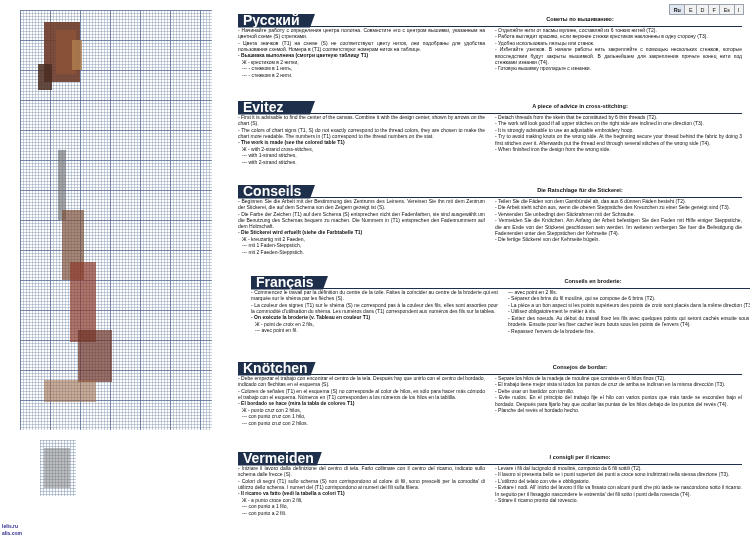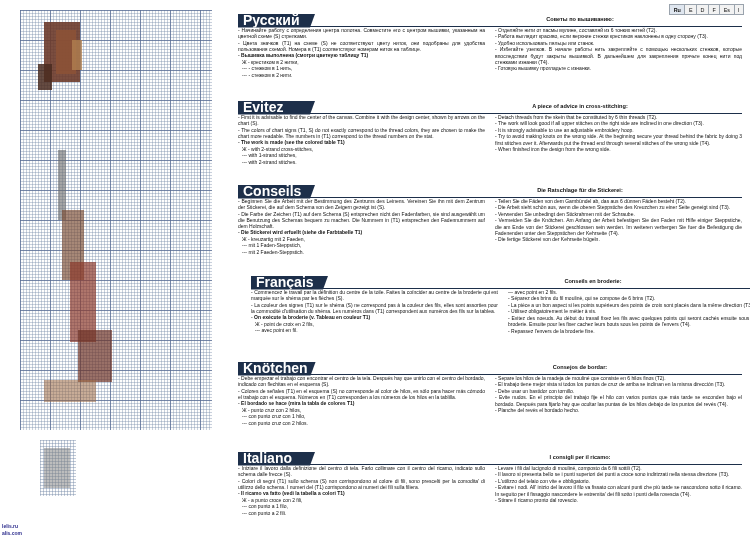--- a/index.html
+++ b/index.html
@@ -253,21 +253,21 @@
           <p>- Debe usar un bastidor con tornillo.</p>
           <p>- Evite nudos. En el principio del trabajo fije el hilo con varios puntos que más tarde se esconden bajo el bordado. Después para fijarlo hay que ocultar las puntas de los hilos debajo de los puntos del revés (T4).</p>
           <p>- Planche del revés el bordado hecho.</p>
         </div>
       </div>
     </div>
 
     <div class="section" style="top:452px;">
       <div class="tagwrap">
         <div class="seprule"></div>
-        <div class="tag">Italiano</div>
+        <div class="tag">Vermeiden</div>
         <div class="headline">I consigli per il ricamo:</div>
       </div>
       <div class="cols">
         <div class="col">
           <p>- Iniziare il lavoro dalla definizione del centro di tela. Farlo collimare con il centro del ricamo, indicato sullo schema dalle frecce (S).</p>
           <p>- Colori di segni (T1) sullo schema (S) non corrispondono al colore di fili, sono prescelti per la comodita' di utilizzo dello schema. I numeri del (T1) corrispondono ai numeri dei fili sulla filiera.</p>
           <p class="b">- Il ricamo va fatto (vedi la tabella a colori T1)</p>
           <p class="ind">Ж - a punto croce con 2 fili,</p>
           <p class="ind">--- con punto a 1 filo,</p>
           <p class="ind">--- con punto a 2 fili.</p>

